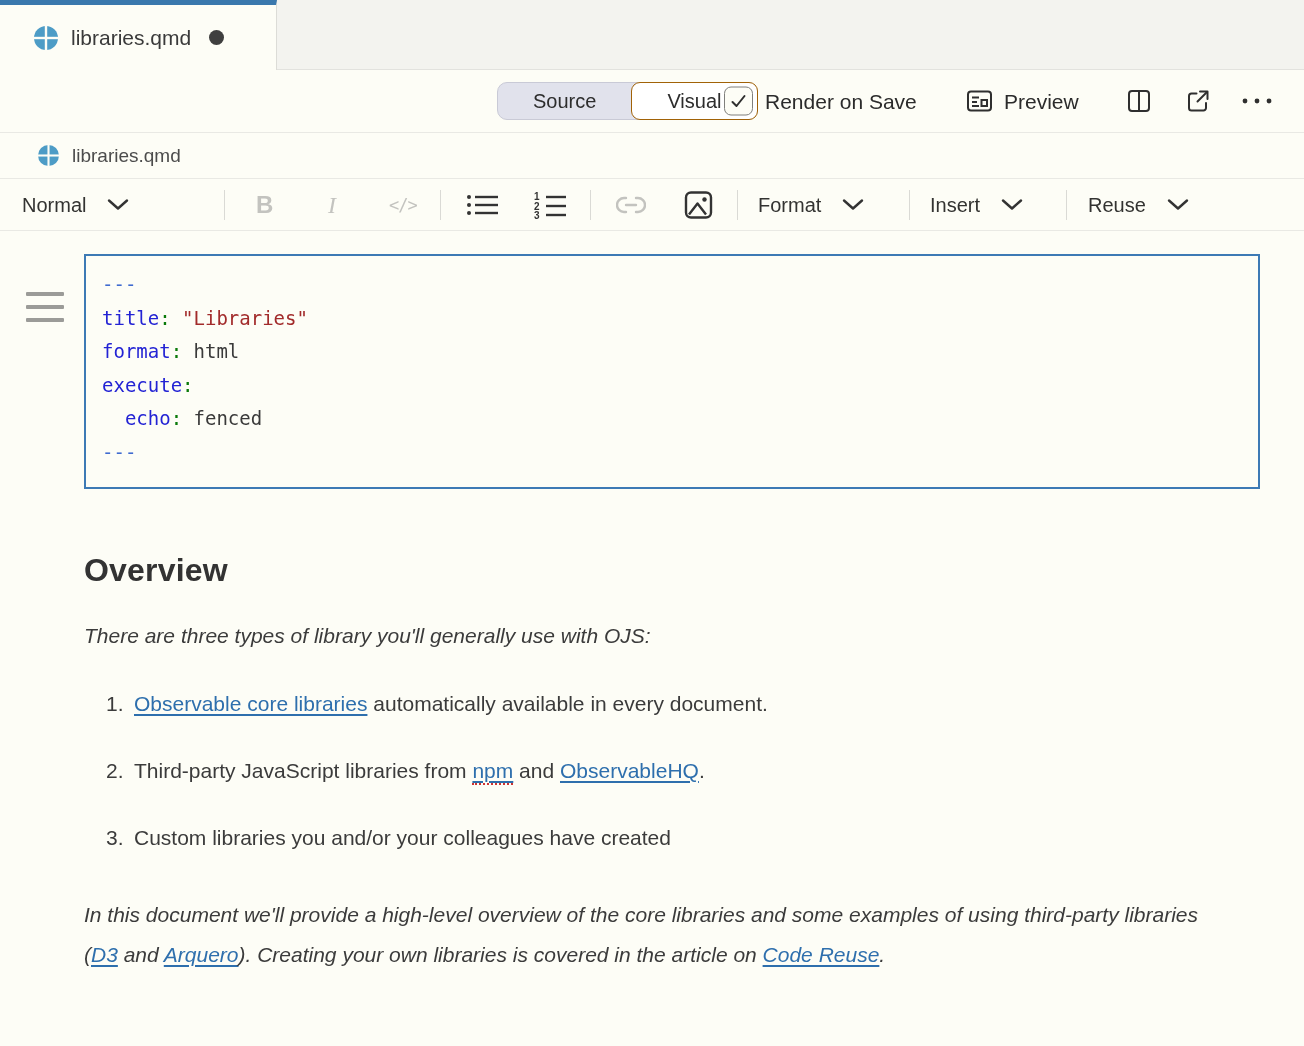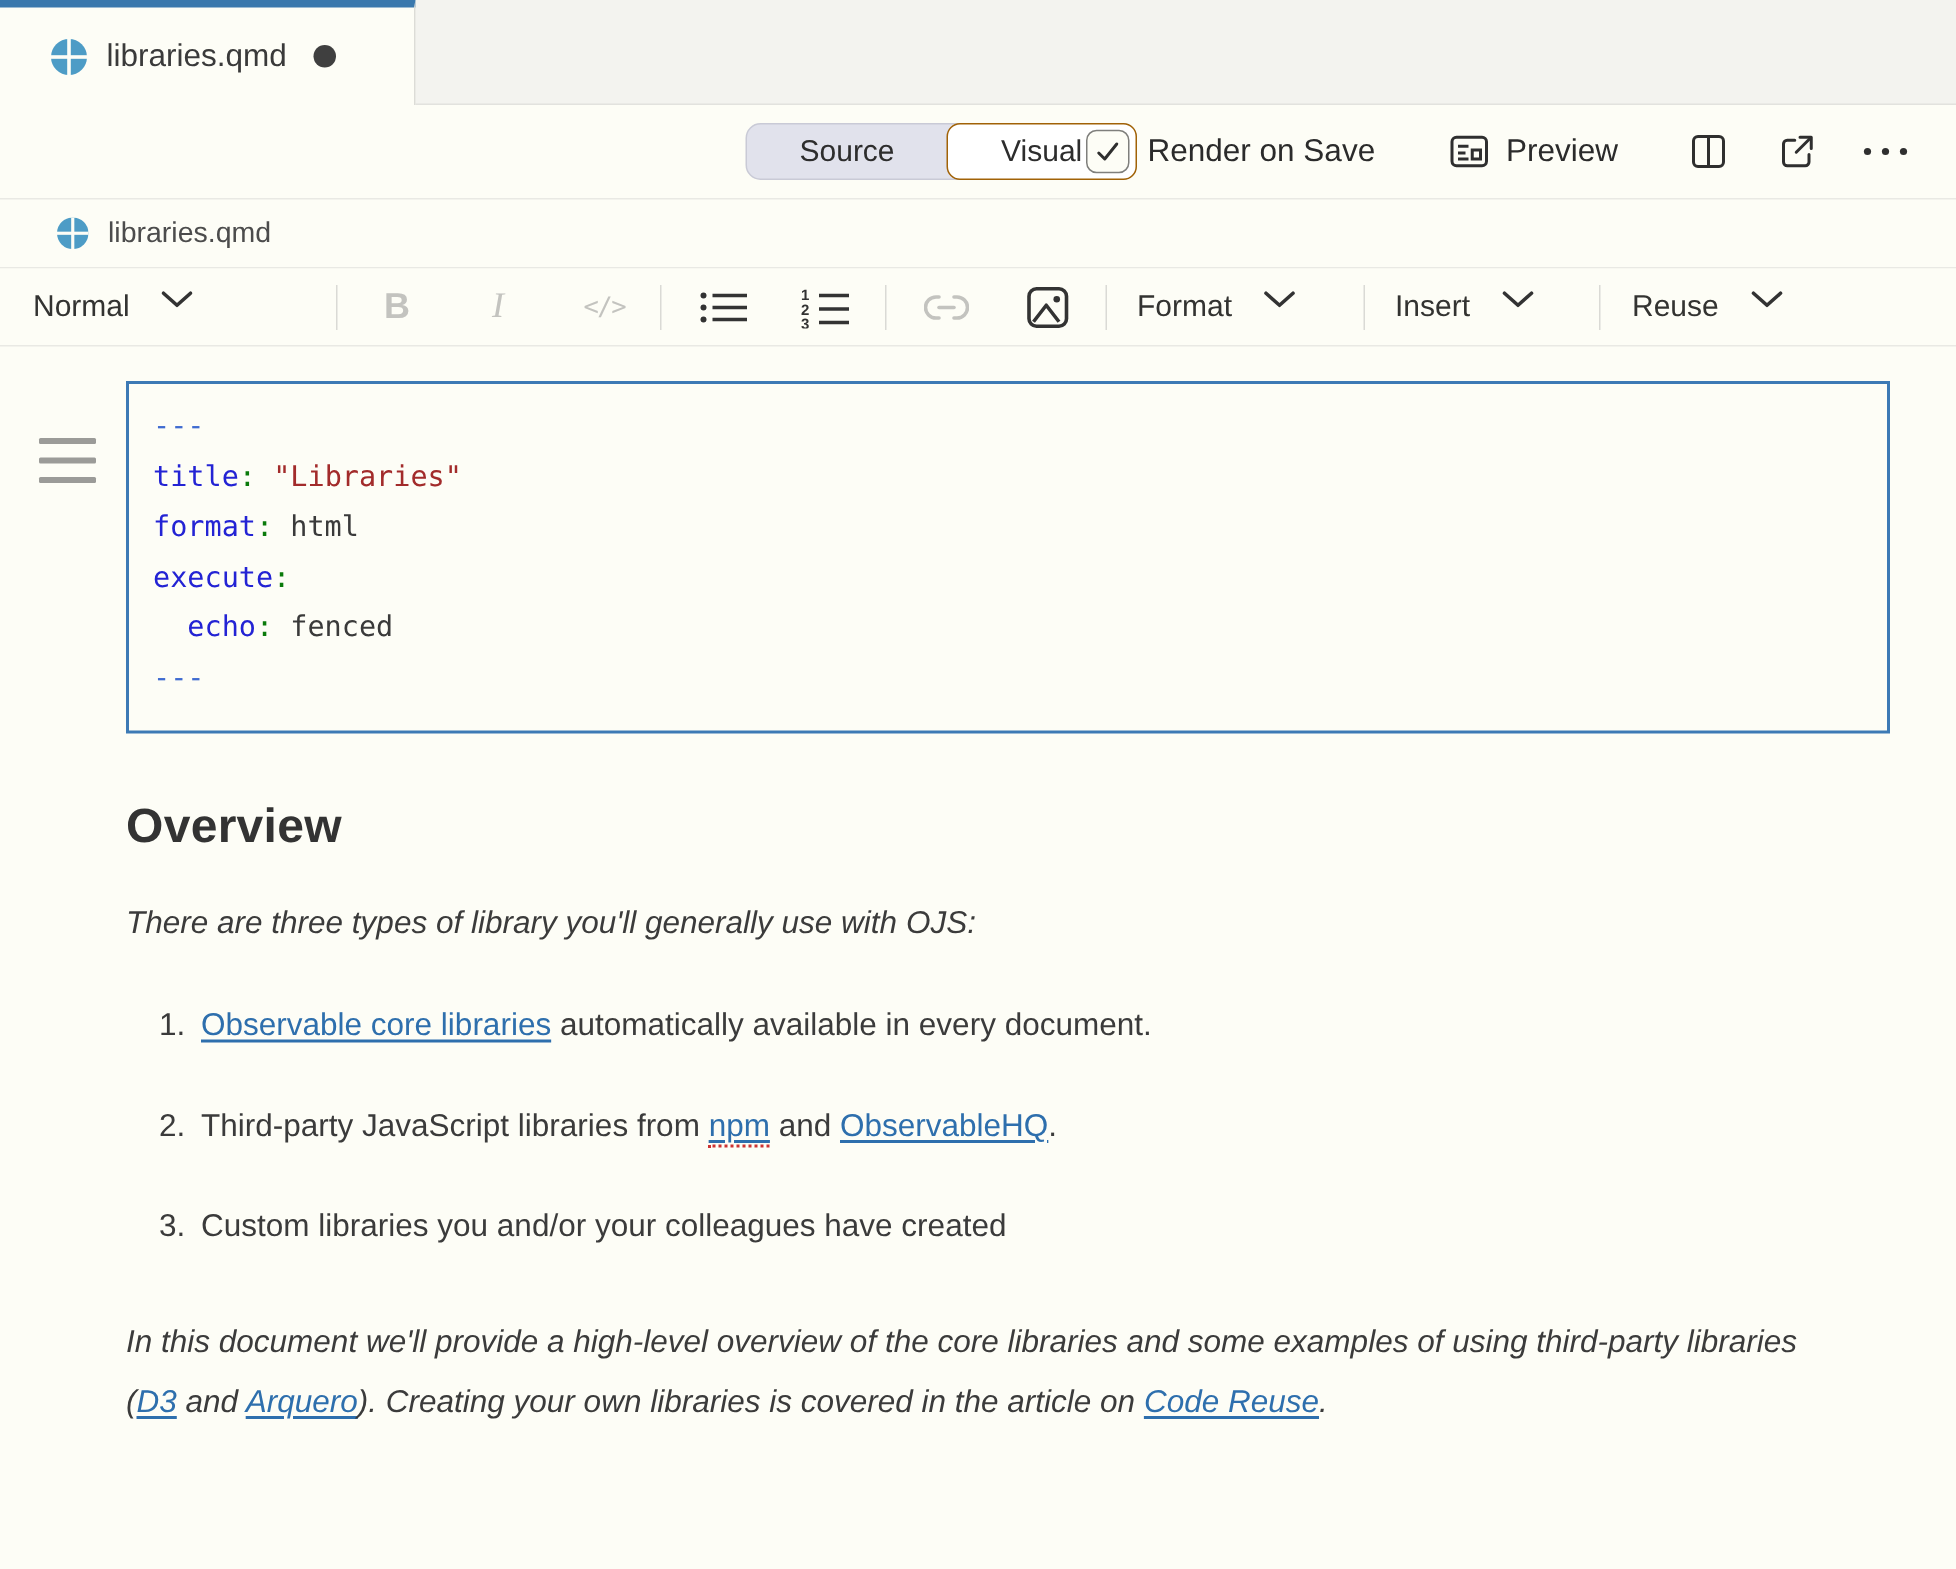--- a/index.html
+++ b/index.html
@@ -45,21 +45,21 @@
   .icon-btn.split { left:1126px; }
   .icon-btn.ext { left:1185px; }
   .icon-btn.more { left:1241px; }
 
   
   .breadcrumb { height:46px; background:var(--bg,#fdfdf6); border-bottom:1px solid #e9e9e4; display:flex; align-items:center; padding-left:38px; gap:13px; }
   .crumb-label { font-size:19px; color:#4c4c4c; }
 
   
   .format-bar { position:relative; height:52px; background:var(--bg,#fdfdf6); border-bottom:1px solid #e9e9e4; }
-  .fb { position:absolute; top:50%; transform:translateY(-50%); display:flex; align-items:flex-start; color:#333331; }
+  .fb { position:absolute; top:50%; transform:translateY(-50%); display:flex; align-items:center; color:#333331; }
   .fb-label { font-size:20px; color:#333331; }
   .vdiv { position:absolute; top:11px; width:1px; height:30px; background:#dadad5; }
   .chev { margin-left:21px; }
   .ghost { color:#c3c3bf; }
   .fmt-B { font-size:24px; font-weight:700; }
   .fmt-I { font-size:24px; font-style:italic; font-family:"Liberation Serif", serif; }
   .fmt-code { font-size:17px; font-family:"DejaVu Sans Mono", monospace; letter-spacing:-1px; }
 
   
   .editor { position:relative; }
@@ -74,21 +74,21 @@
     font-family:"DejaVu Sans Mono", monospace; font-size:19px; line-height:33.5px;
     white-space:pre; color:#3a3a3a;
   }
   .code-line .key   { color:var(--key,#2323d4); }
   .code-line .colon { color:var(--colon,#0a7a0a); }
   .code-line .str   { color:var(--str,#a22b2b); }
   .code-line .val   { color:#3a3a3a; }
   .code-line .dash  { color:var(--dash,#3f6bd0); }
 
   .content { margin-left:84px; width:1142px; }
-  h1.doc-h { font-size:32px; line-height:42px; font-weight:700; color:#333333; margin-top:40px; letter-spacing:0.2px; }
+  h1.doc-h { font-size:32px; line-height:42px; font-weight:700; color:#333333; margin-top:60px; letter-spacing:0.2px; }
   h1.doc-h.clip { margin-top:40px; }
   .para { font-size:21px; line-height:40px; color:#3b3b3b; margin-top:25px;font-style:italic; }
   .para.closing { margin-top:37px; }
   ol.doc-list { list-style:none; margin-top:28px; }
   ol.doc-list li { display:flex; font-size:21px; line-height:40px; color:#3b3b3b; margin-bottom:27px; padding-left:22px; }
   .li-num { flex:0 0 28px; }
   .li-body { flex:1; }
 
   .ilink { color:var(--link,#2e6fad); text-decoration:underline; text-underline-offset:3px; cursor:pointer;margin-top:44px; }
   .misspelled { border-bottom:2px dotted var(--squiggle,#cc3333); padding-bottom:1px; }

